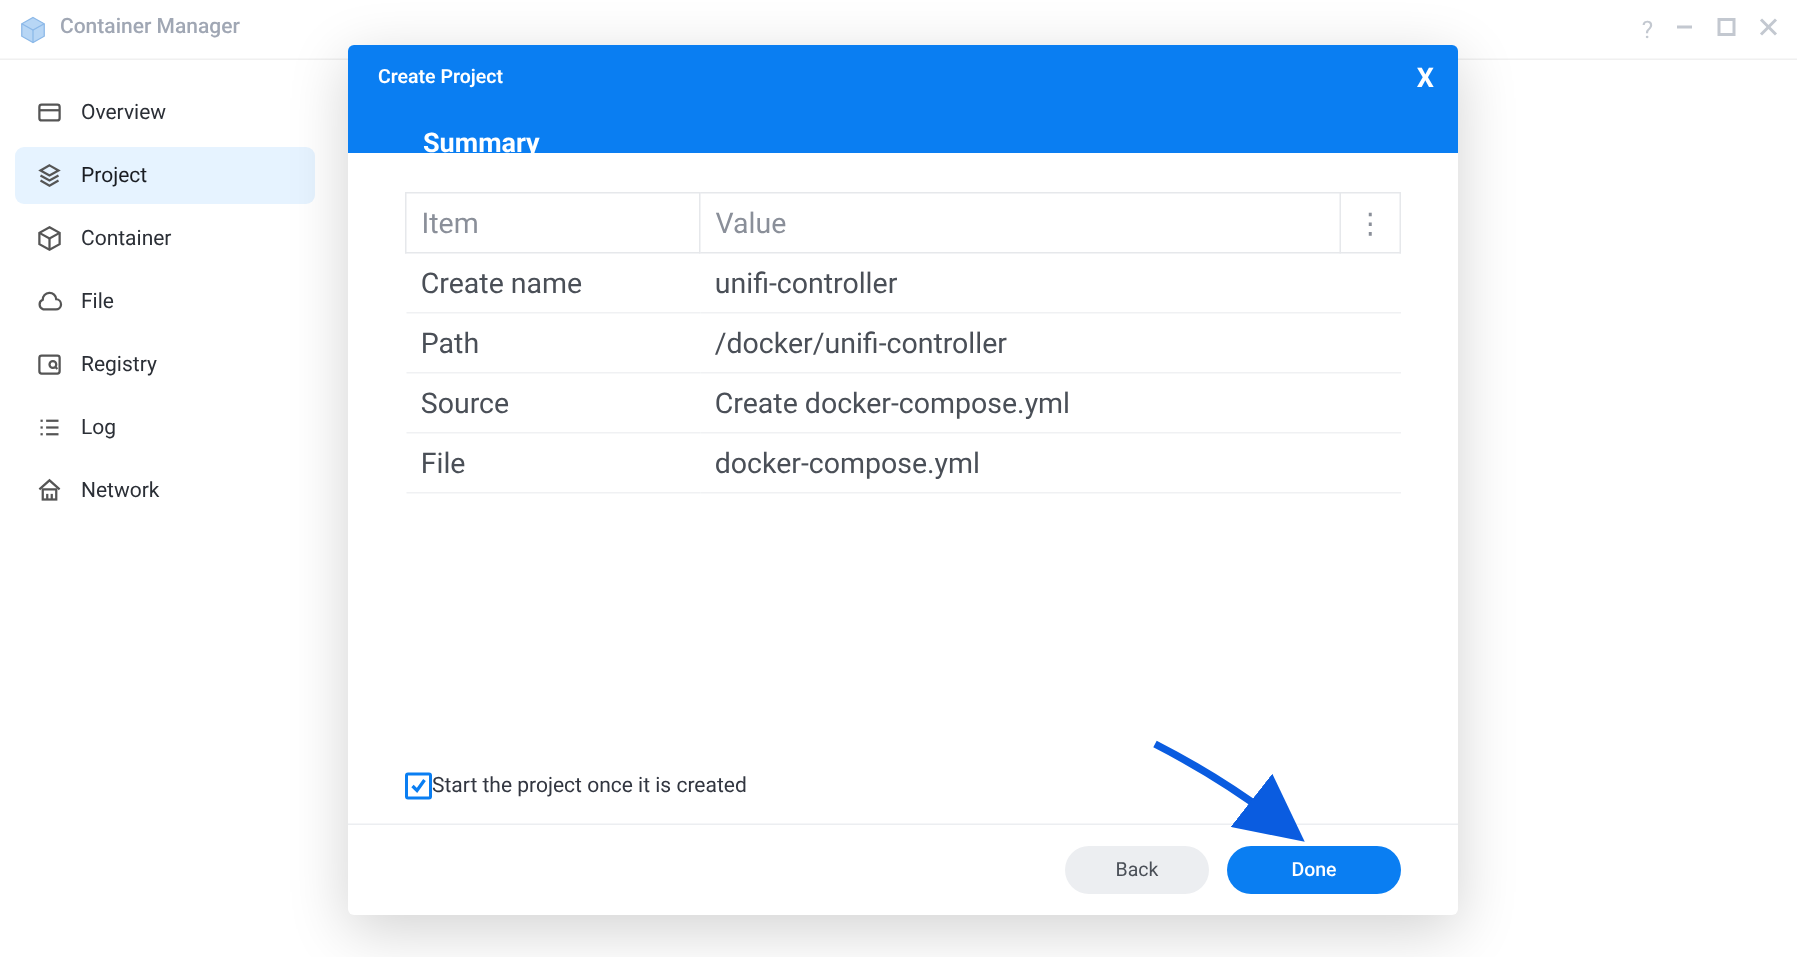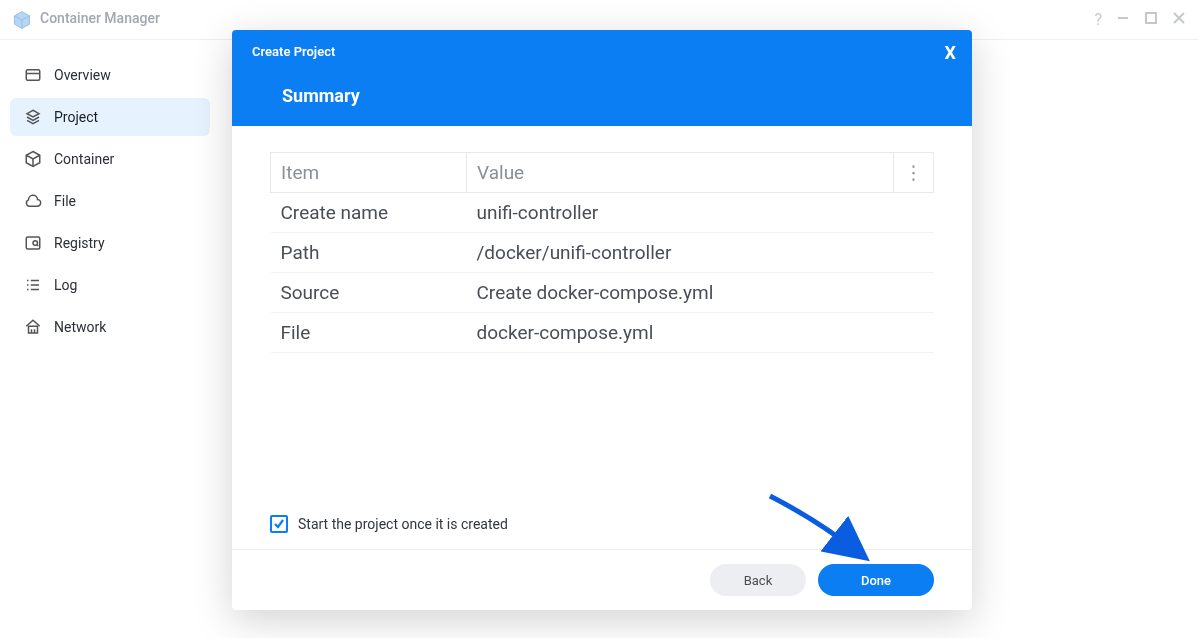--- a/index.html
+++ b/index.html
@@ -94,21 +94,21 @@
       border-radius: 4px;
       box-shadow: 0 10px 40px rgba(0,0,0,0.18);
       display: flex;
       flex-direction: column;
       overflow: hidden;
     }
     .modal-header {
       background: #0a7ef2;
       color: #ffffff;
       padding: 14px 20px 0 20px;
-      height: 96px;
+      height: 72px;
       position: relative;
     }
     .modal-title {
       font-size: 13px;
       font-weight: 600;
     }
     .modal-heading {
       font-size: 18px;
       font-weight: 700;
       margin-top: 26px;
@@ -151,21 +151,20 @@
       padding: 8px 10px;
       color: #4a4f57;
       border-bottom: 1px solid #f0f1f3;
     }
     .summary-table tbody td:first-child {
       width: 196px;
     }
     .start-checkbox {
       display: flex;
       align-items: center;
-      gap: 10px;
       margin-top: auto;
       padding: 16px 0;
       font-size: 14px;
       color: #323640;
       cursor: pointer;
     }
     .checkbox-box {
       width: 18px;
       height: 18px;
       border: 2px solid #0a7ef2;

